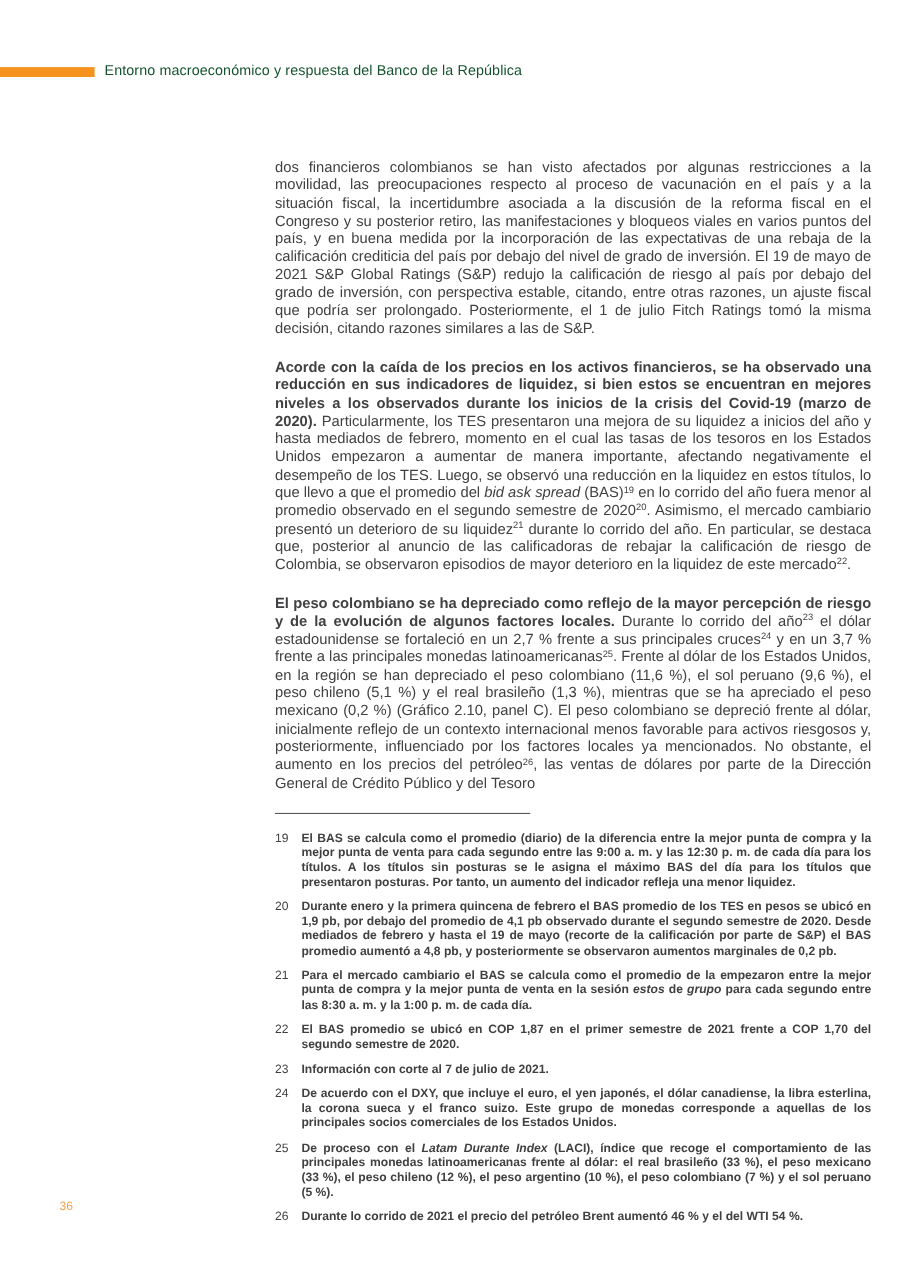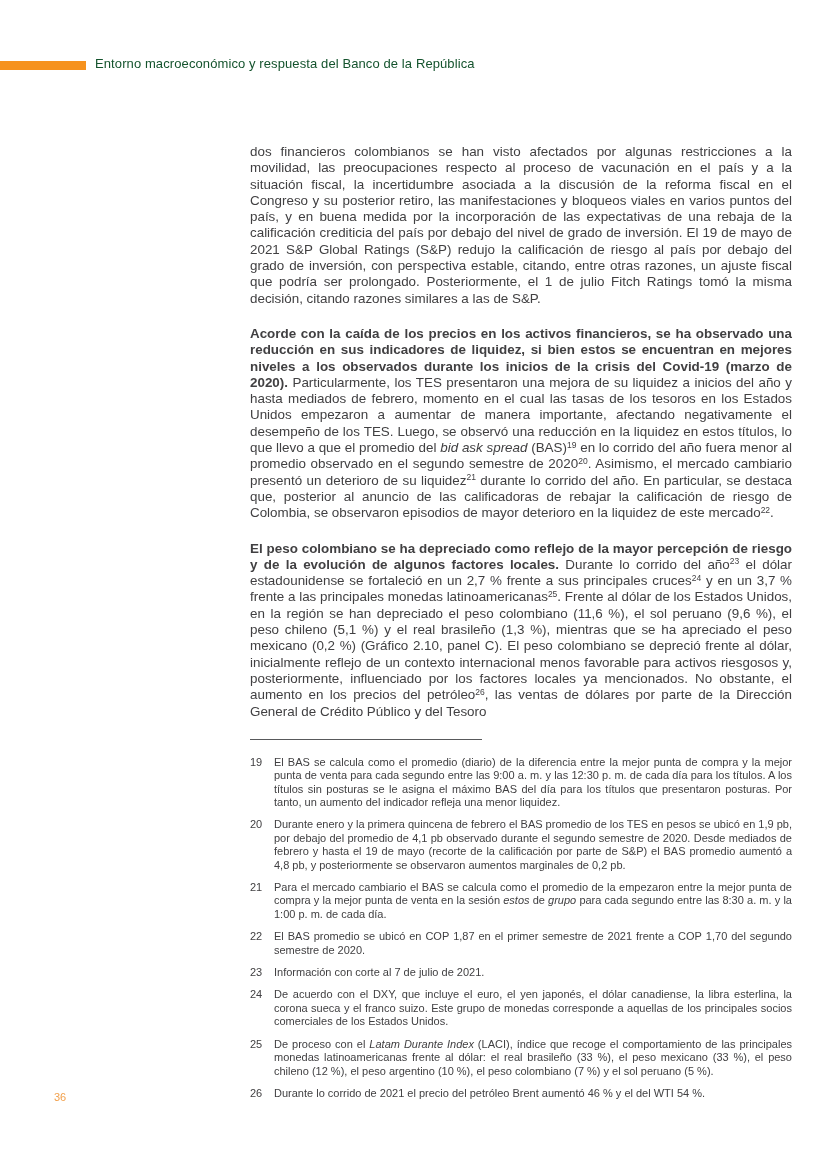--- a/index.html
+++ b/index.html
@@ -53,21 +53,21 @@
     height: 0;
     border-top: 1px solid #58595B;
     margin: 9px 0 16px 0;
   }
   .footnotes {
     font-size: 11px;
     line-height: 13.4px;
   }
   .fn { display: flex; margin-bottom: 9px; }
   .fn-num { flex: 0 0 24px; }
-  .fn-body { flex: 1; text-align: justify; }
+  .fn-body { flex: 1; text-align: justify; font-weight: bold; }
   
   .page-number {
     position: absolute;
     left: 54px; top: 1091px;
     font-size: 11px;
     font-weight: 500;
     color: #F2A04B;
   }
 </style>
 </head>

